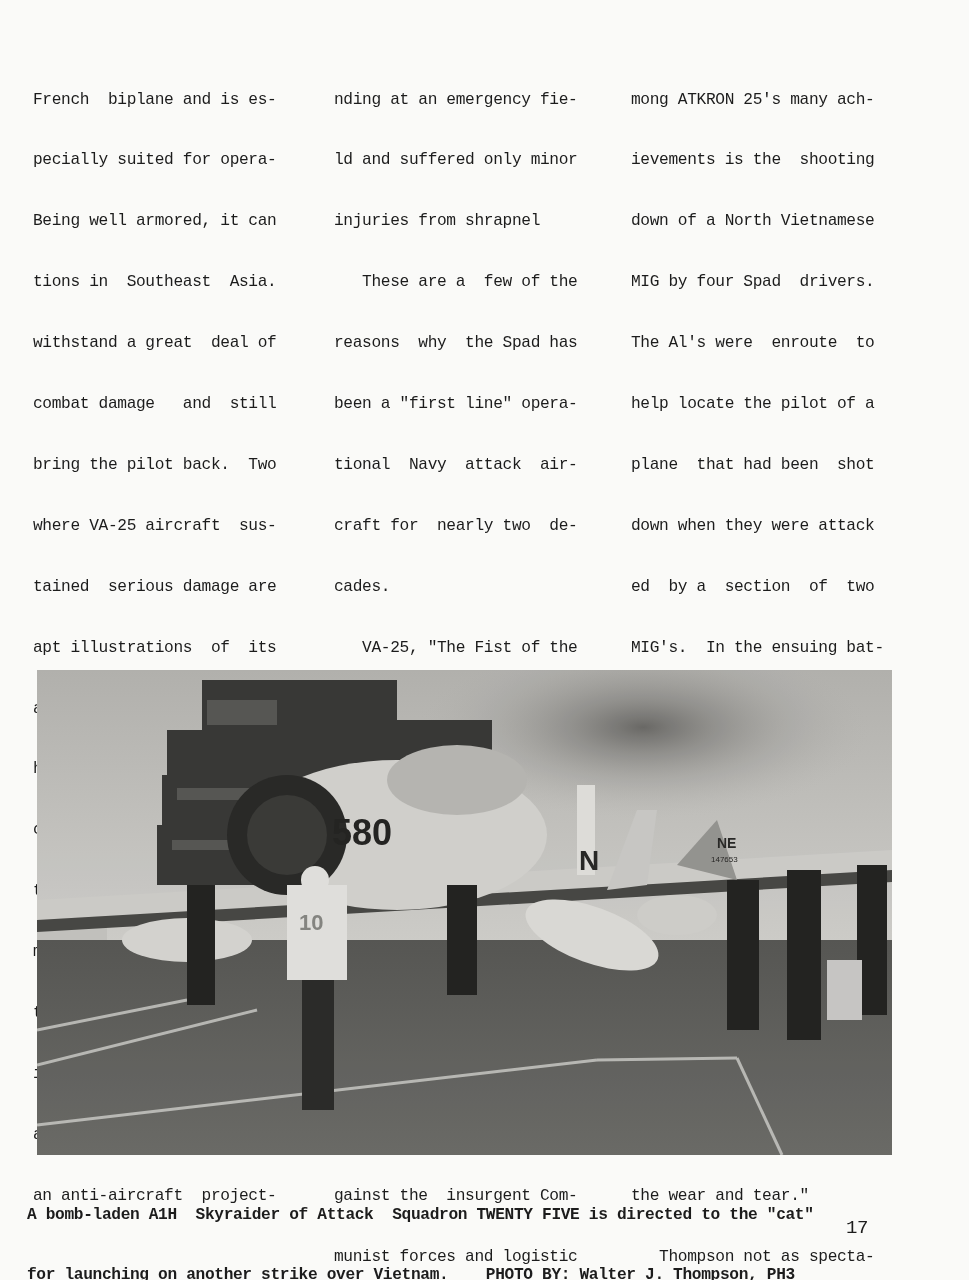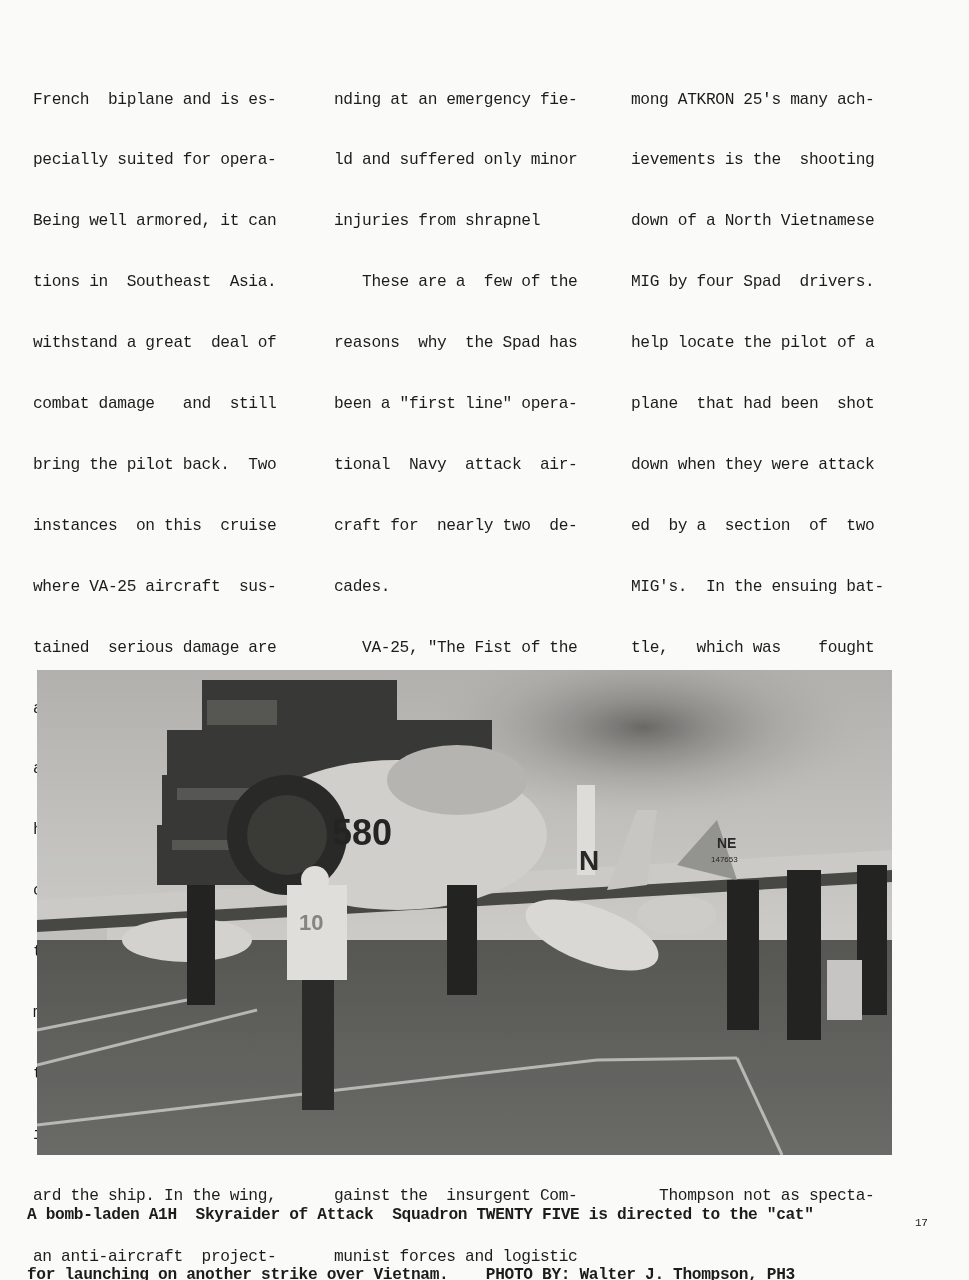--- a/index.html
+++ b/index.html
@@ -37,37 +37,36 @@
     position: absolute;
     left: 27px; top: 1164px;
     font-size: 16.2px;
     line-height: 20.3px;
     white-space: pre;
     letter-spacing: -0.35px;
   }
   .caption .line { display: block; font-weight: bold; }
   .page-number {
     position: absolute;
-    left: 915px; top: 1217px;
-    font-size: 11px;
+    left: 846px; top: 1217px;
+    font-size: 19px;
     letter-spacing: -0.3px;
   }
 </style>
 </head>
 <body>
 
 <div class="col" id="col1">
   <span class="line">French  biplane and is es-</span>
   <span class="line">pecially suited for opera-</span>
   <span class="line">Being well armored, it can</span>
   <span class="line">tions in  Southeast  Asia.</span>
   <span class="line">withstand a great  deal of</span>
   <span class="line">combat damage   and  still</span>
   <span class="line">bring the pilot back.  Two</span>
-  <span class="line">instances  on this  cruise</span>
   <span class="line">where VA-25 aircraft  sus-</span>
   <span class="line">tained  serious damage are</span>
   <span class="line">apt illustrations  of  its</span>
   <span class="line">ability  to  make  it back</span>
   <span class="line">home.  In  one,  anti-air-</span>
   <span class="line">craft fire blew a  hole in</span>
   <span class="line">the wing big enough  for a</span>
   <span class="line">man to  fit  through,  yet</span>
   <span class="line">the pilot was  able to br-</span>
   <span class="line">ing it back and  land abo-</span>
@@ -114,20 +113,21 @@
   
   
   
 </div>
 
 <div class="col" id="col3">
   <span class="line">mong ATKRON 25's many ach-</span>
   <span class="line">ievements is the  shooting</span>
   <span class="line">down of a North Vietnamese</span>
   <span class="line">MIG by four Spad  drivers.</span>
+  <span class="line">The Al's were  enroute  to</span>
   <span class="line">help locate the pilot of a</span>
   <span class="line">plane  that had been  shot</span>
   <span class="line">down when they were attack</span>
   <span class="line">ed  by a  section  of  two</span>
   <span class="line">MIG's.  In the ensuing bat-</span>
   <span class="line">tle,   which was    fought</span>
   <span class="line">right down to tree top le-</span>
   <span class="line">vel,  one of the MIG's was</span>
   <span class="line">destroyed.  All four SPADS</span>
   <span class="line">returned to the MIDWAY un-</span>

